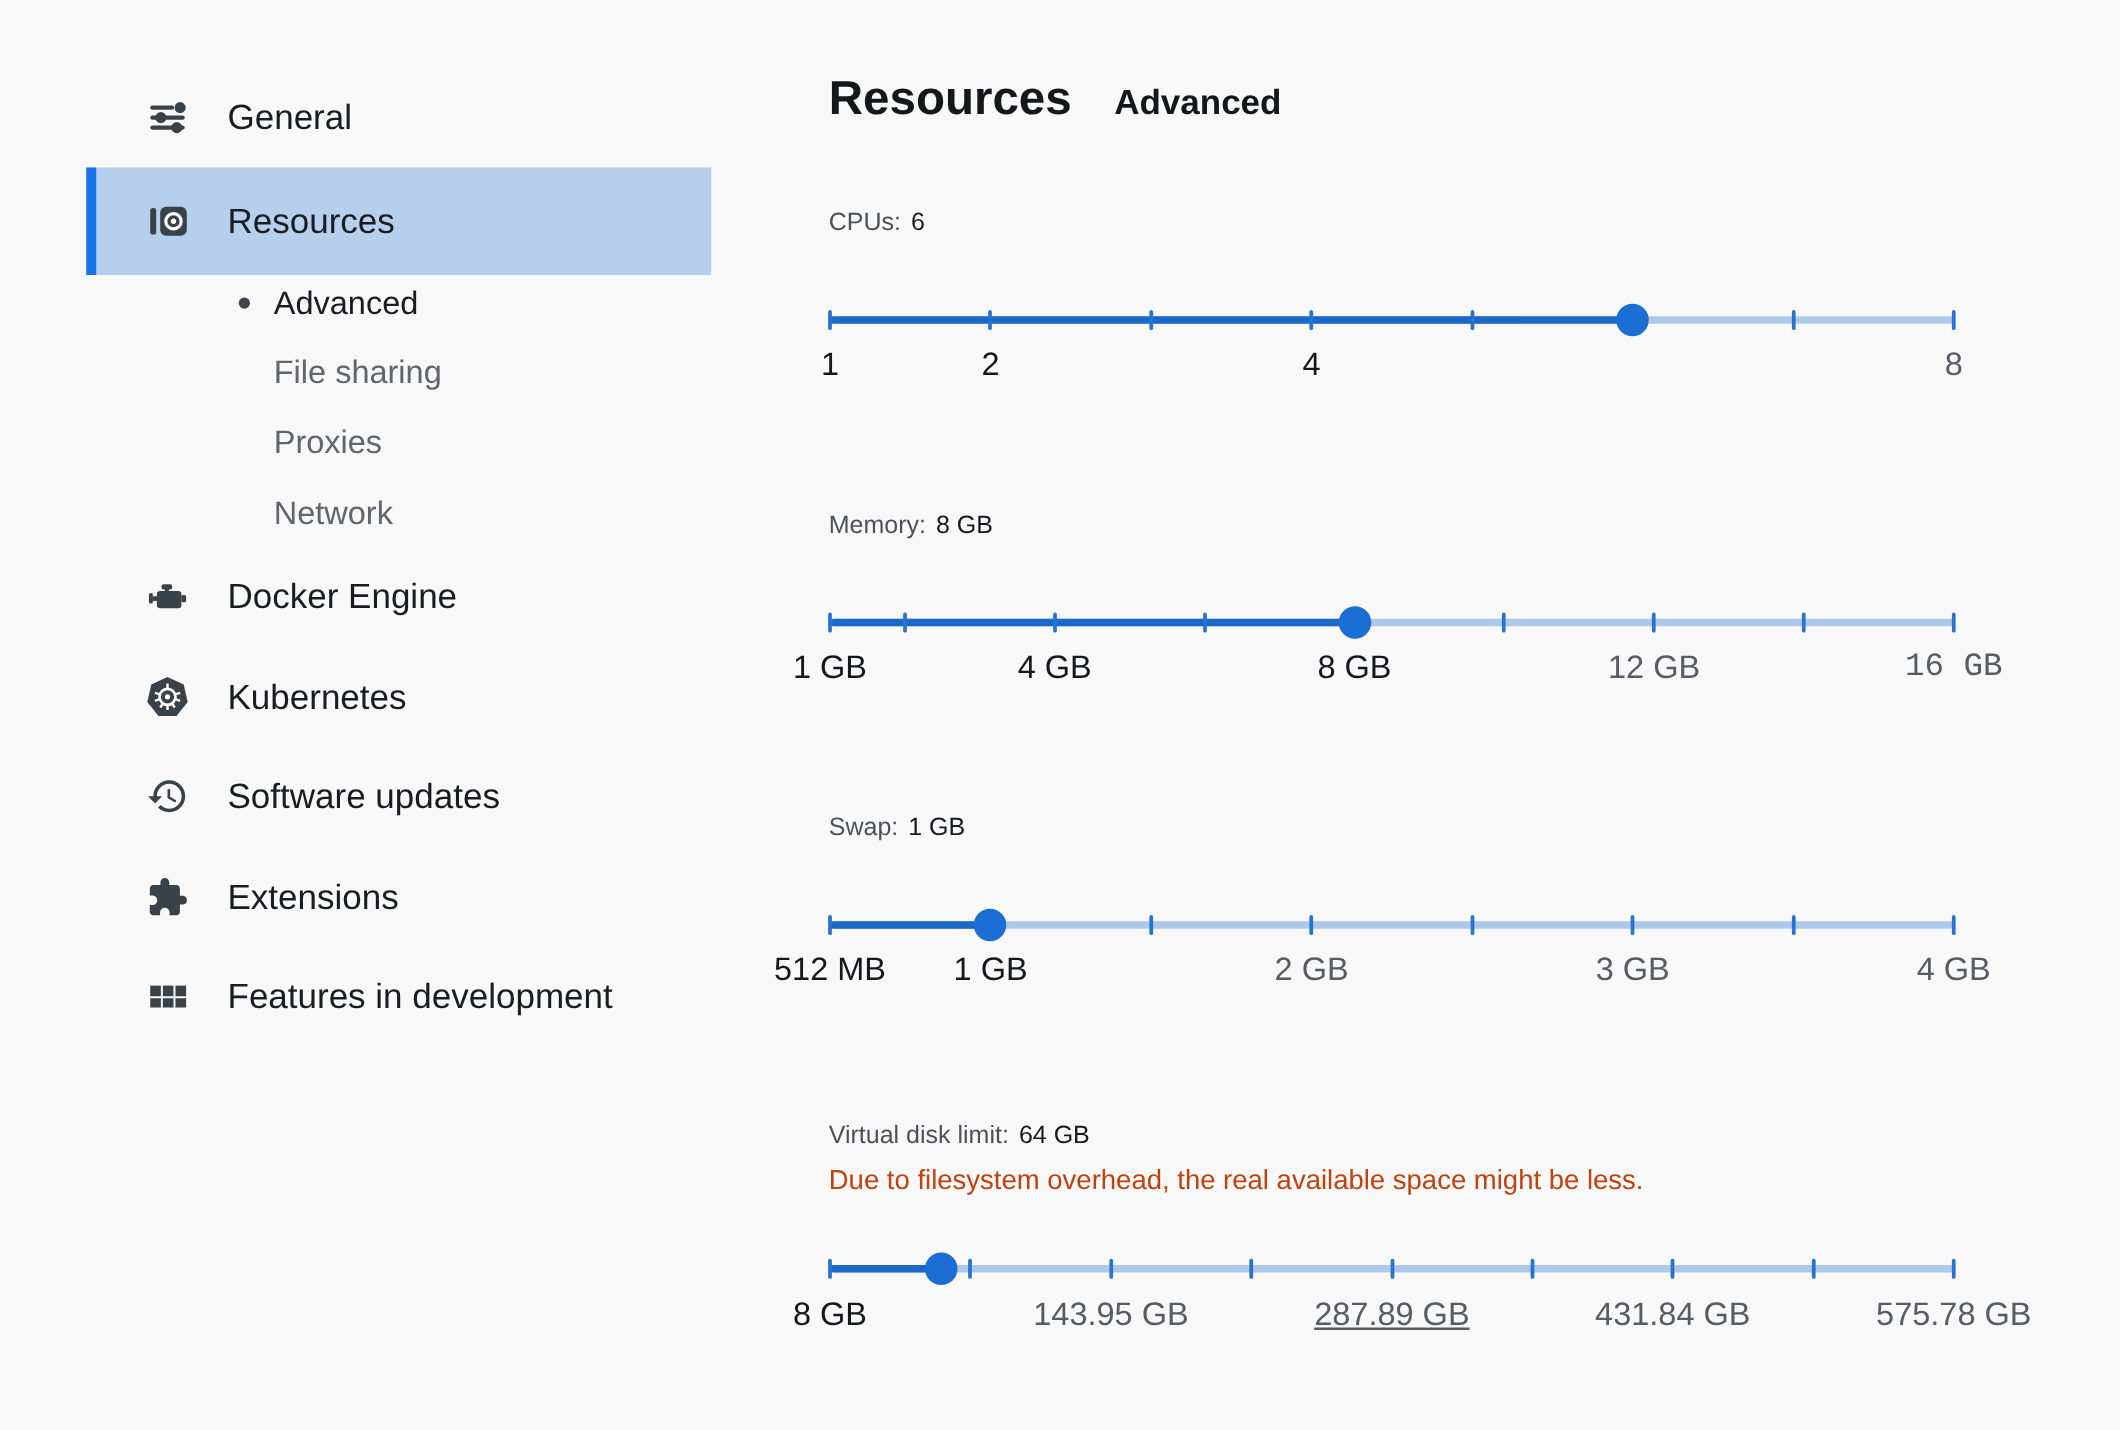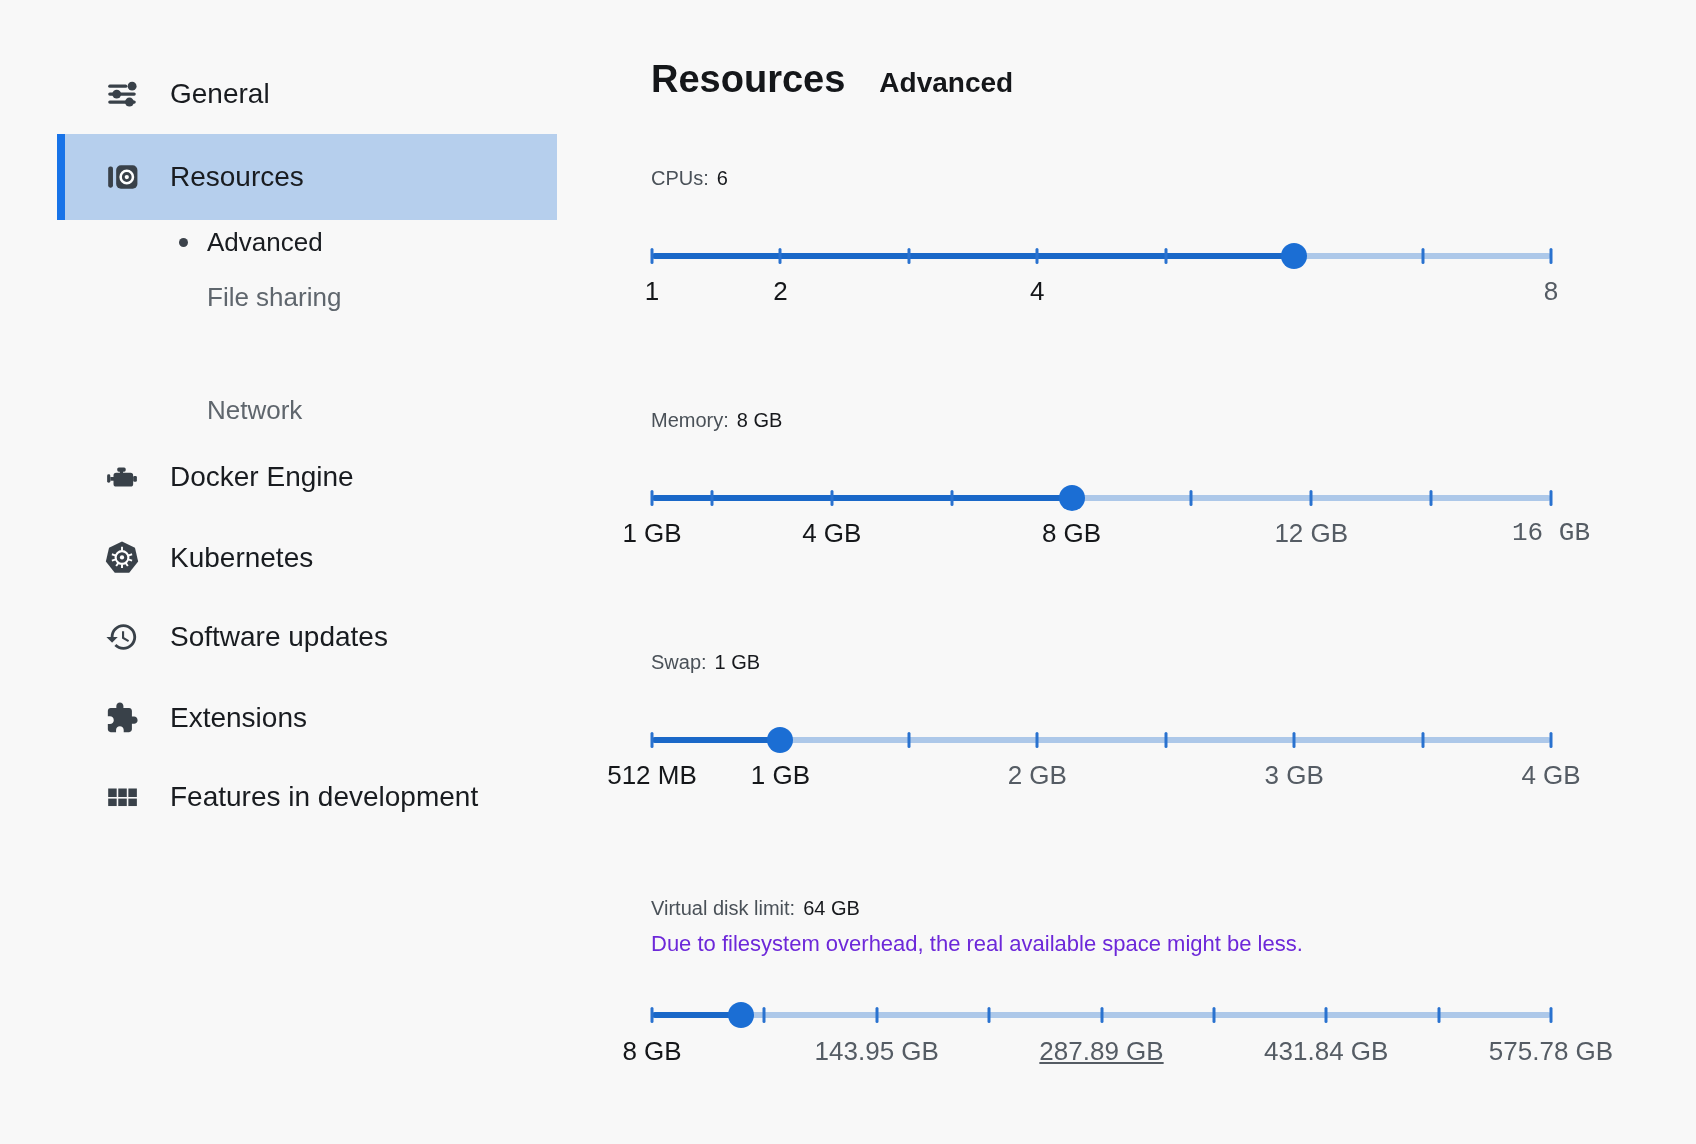--- a/index.html
+++ b/index.html
@@ -4,21 +4,21 @@
 <style>
   html,body{margin:0;padding:0;}
   body{
     width:1696px;height:1144px;
     background:#f8f8f8;
     font-family:"Liberation Sans","DejaVu Sans",sans-serif;
     position:relative;
     overflow:hidden;
     -webkit-font-smoothing:antialiased;
   }
-  .app{position:absolute;inset:0;}
+  .app{position:absolute;inset:0;margin-left:12px;}
 
   
   .sidebar{position:absolute;left:57px;top:0;width:500px;height:1144px;}
   .nav-item{
     position:absolute;left:0;width:500px;height:80px;
     display:flex;align-items:center;
     cursor:pointer;
   }
   .nav-item .nav-icon{
     position:absolute;left:48px;width:34px;height:34px;
@@ -58,21 +58,21 @@
 
   .section{position:absolute;left:0;width:900px;}
   .section-label{
     position:absolute;left:0;top:0;height:28px;line-height:28px;
     font-size:20px;white-space:nowrap;
   }
   .section-label .prefix{color:#4a5158;}
   .section-label .val{color:#17191d;margin-left:8px;}
   .section-note{
     position:absolute;left:0;top:36px;height:28px;line-height:28px;
-    font-size:22px;color:#6d28d9;white-space:nowrap;
+    font-size:22px;color:#c2410c;white-space:nowrap;
   }
 
   .slider-row{
     position:absolute;left:1px;top:64px;width:899px;height:56px;
     cursor:pointer;
   }
   .section.has-note .slider-row{top:93px;}
   .track,.track-fill{
     position:absolute;top:25px;height:6px;border-radius:3px;
   }
@@ -132,20 +132,23 @@
       </span>
       <span class="nav-label">Resources</span>
     </div>
 
     <div class="subnav-item active" style="top:215px">
       <span class="sub-bullet"></span>
       <span class="sub-label">Advanced</span>
     </div>
     <div class="subnav-item" style="top:270px">
       <span class="sub-label">File sharing</span>
+    </div>
+    <div class="subnav-item" style="top:326px">
+      <span class="sub-label">Proxies</span>
     </div>
     <div class="subnav-item" style="top:383px">
       <span class="sub-label">Network</span>
     </div>
 
     <div class="nav-item" style="top:437px">
       <span class="nav-icon">
         <svg width="34" height="34" viewBox="0 0 32 32" fill="currentColor">
           <rect x="2" y="13.5" width="3" height="8" rx="1.4"></rect>
           <rect x="5" y="16" width="4" height="3.5"></rect>

